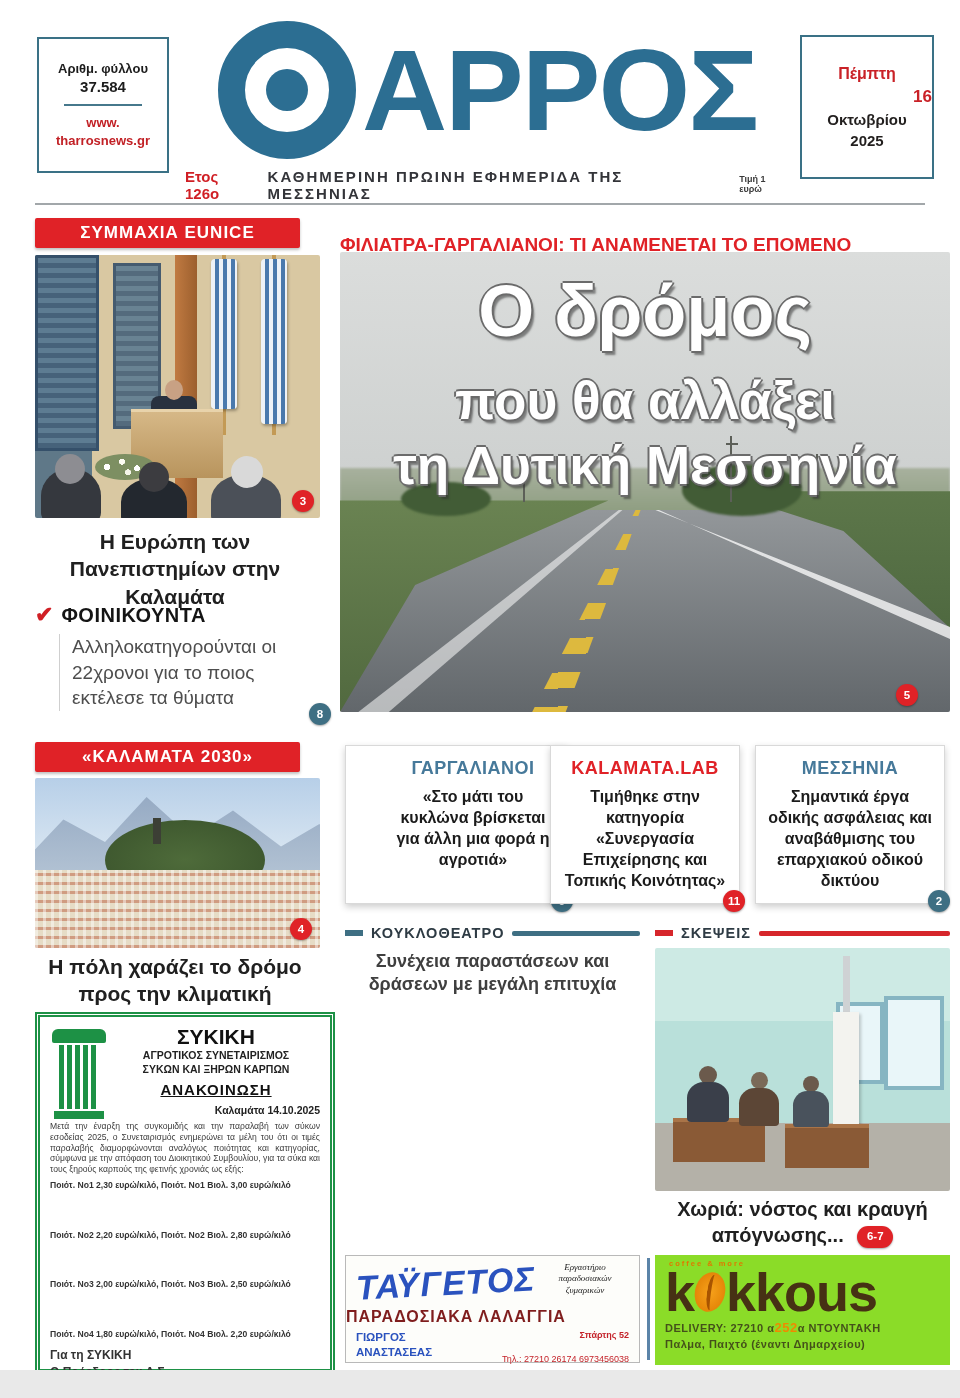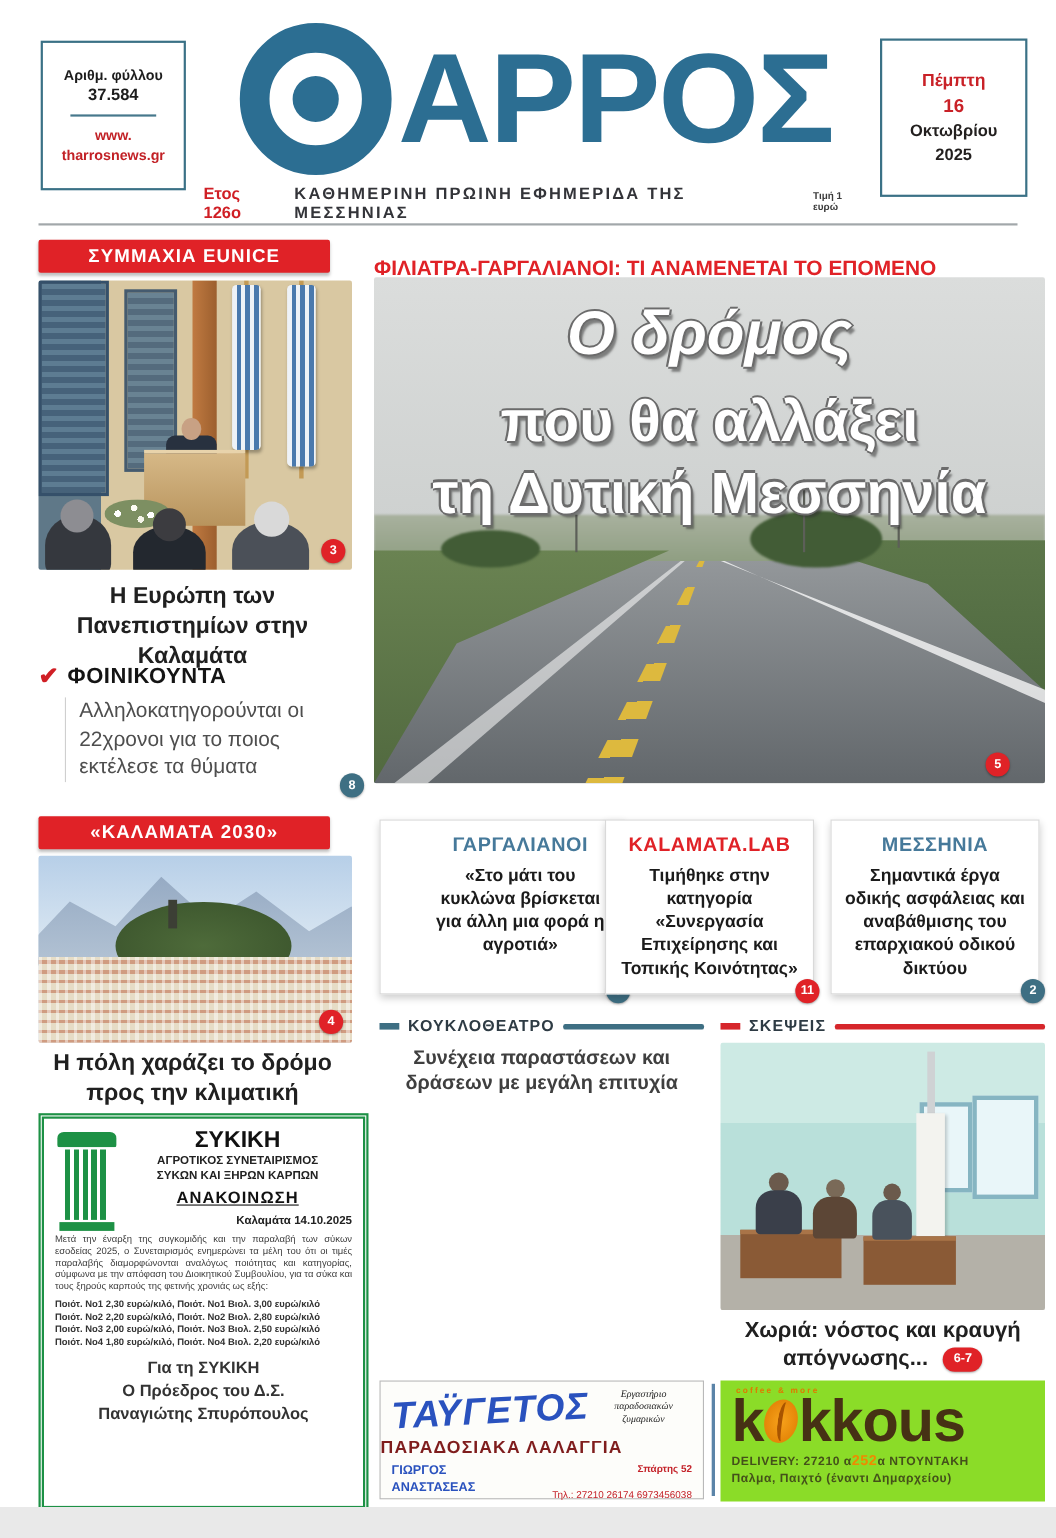--- a/index.html
+++ b/index.html
@@ -18,21 +18,21 @@
   .theta{width:138px;height:138px;border:27px solid #2c6e92;border-radius:50%;position:relative;box-sizing:border-box;flex:0 0 auto;}
   .theta::after{content:"";position:absolute;left:50%;top:50%;width:42px;height:42px;margin:-21px 0 0 -21px;
                 background:#2c6e92;border-radius:50%;}
   .logo-text{font-size:118px;font-weight:800;color:#2c6e92;letter-spacing:-2px;line-height:1;transform:scaleY(.98);}
   .logo-sub{left:185px;top:168px;width:605px;display:flex;align-items:baseline;justify-content:center;gap:12px;}
   .era{color:#d01f25;font-weight:800;font-size:15px;}
   .tagline{color:#333439;font-weight:800;font-size:15px;letter-spacing:2px;}
   .price{color:#3a3a3a;font-weight:700;font-size:9px;}
   .date-box{left:800px;top:35px;width:130px;height:140px;gap:4px;}
   .date-day-name,.date-day{color:#c92127;font-weight:800;}
-  .date-day-name{font-size:16px;} .date-day{font-size:17px;}
+  .date-day-name{font-size:16px;} .date-day{font-size:17px;text-align:right;}
   .date-month,.date-year{color:#221f1e;font-weight:800;font-size:15px;}
   .head-rule{left:35px;top:203px;width:890px;height:2px;background:#a2a7aa;}
   
   .red-tag{background:#e02227;color:#fff;font-weight:800;font-size:17px;letter-spacing:1px;
            display:flex;align-items:center;justify-content:center;border-radius:2px;
            box-shadow:0 2px 3px rgba(0,0,0,.25);}
   .tag-eunice{left:35px;top:218px;width:265px;height:30px;}
   .kicker{left:340px;top:234px;width:610px;text-align:left;color:#e02227;font-weight:800;font-size:19px;}
   
   .badge{width:22px;height:22px;border-radius:50%;color:#fff;font-size:11.5px;font-weight:800;
@@ -84,21 +84,21 @@
   .road-centerline{position:absolute;left:0;top:56%;width:100%;height:44%;
       clip-path:polygon(48.5% 0,49.3% 0,37% 100%,31.5% 100%);
       background:repeating-linear-gradient(178deg,#ddb93e 0 16px,rgba(0,0,0,0) 16px 34px);}
   .road-edge-r{position:absolute;left:0;top:56%;width:100%;height:44%;
       clip-path:polygon(51.5% 0,52.1% 0,100% 64%,100% 58%);background:rgba(255,255,255,.75);}
   .road-edge-l{position:absolute;left:0;top:56%;width:100%;height:44%;
       clip-path:polygon(45.8% 0,46.4% 0,8% 100%,3% 100%);background:rgba(255,255,255,.55);}
   .pole{position:absolute;background:#5c5f58;}
   .headline{position:absolute;left:0;top:22px;width:100%;text-align:center;color:#fff;font-weight:800;
             text-shadow:-2px 0 0 #6b6b6b,2px 0 0 #6b6b6b,0 -2px 0 #6b6b6b,0 2px 0 #6b6b6b,3px 4px 2px rgba(50,50,50,.55);}
-  .hl1{font-size:56px;line-height:1.05;font-style:italic;}
+  .hl1{font-size:72px;line-height:1.05;}
   .hl2{font-size:53px;line-height:1.25;margin-top:18px;}
   .hl3{font-size:53px;line-height:1.2;}
   
   .cafe{left:655px;top:948px;width:295px;height:243px;background:linear-gradient(#cdeae4 0 30%,#b9e0da 30% 72%,#b4b1a8 72%);}
   .cafe-win{position:absolute;background:#e9f6f9;border:4px solid #86b5c2;}
   .cafe-col{position:absolute;left:178px;top:64px;width:26px;height:112px;background:#f3f3ef;box-shadow:2px 2px 3px rgba(0,0,0,.2);}
   .cafe-pipe{position:absolute;left:188px;top:8px;width:7px;height:60px;background:#cfd2d4;}
   .table{position:absolute;background:#8a5a36;border-top:4px solid #a97448;}
   .person-h{position:absolute;border-radius:50%;}
   .person-b{position:absolute;border-radius:40% 40% 10% 10%;}
@@ -139,22 +139,22 @@
   .col-cap{height:14px;border-radius:6px 6px 2px 2px;background:
       radial-gradient(circle 7px at 10% 50%,#1d9145 60%,transparent 61%),
       radial-gradient(circle 7px at 90% 50%,#1d9145 60%,transparent 61%),#1d9145;}
   .col-shaft{height:64px;margin:2px 7px 0;background:repeating-linear-gradient(90deg,#1d9145 0 5px,#fff 5px 8px);}
   .col-base{height:8px;margin:2px 2px 0;background:#1d9145;}
   .syk-title{margin-left:62px;text-align:center;font-size:21px;font-weight:800;color:#111;}
   .syk-sub{margin-left:62px;text-align:center;font-size:10.5px;font-weight:700;color:#222;line-height:1.3;}
   .syk-heading{margin-left:62px;text-align:center;font-size:15px;font-weight:800;text-decoration:underline;color:#111;margin-top:5px;letter-spacing:1px;}
   .syk-date{text-align:right;font-size:10.5px;font-weight:800;color:#222;margin-top:6px;}
   .syk-para{font-size:8.6px;color:#3c3c3c;text-align:justify;line-height:1.25;margin-top:5px;}
-  .syk-price{font-size:8.6px;color:#333;font-weight:700;line-height:1.35;}
-  .syk-sig{text-align:center;font-size:15px;font-weight:700;color:#333;line-height:1.4;}
+  .syk-price{font-size:8.6px;color:#333;font-weight:700;line-height:1.35;margin-top:38px;}
+  .syk-sig{text-align:left;font-size:12px;font-weight:700;color:#333;line-height:1.4;}
   .tayg{left:345px;top:1255px;width:295px;height:108px;background:#fdfdfa;border:1px solid #b9b9b9;box-sizing:border-box;}
   .tayg-name{position:absolute;left:10px;top:8px;font-size:34px;font-weight:800;font-style:italic;color:#2a52be;transform:rotate(-3deg);letter-spacing:1px;}
   .tayg-side{position:absolute;right:8px;top:6px;width:92px;font-size:9px;font-style:italic;color:#222;line-height:1.25;text-align:center;font-family:"Liberation Serif",serif;}
   .tayg-product{position:absolute;left:0;top:52px;width:100%;text-align:left;font-size:16px;font-weight:800;color:#7f1d1d;letter-spacing:1px;}
   .tayg-owner{position:absolute;left:10px;top:74px;font-size:11.5px;font-weight:800;color:#2a52be;line-height:1.3;}
   .tayg-addr{position:absolute;right:10px;top:74px;font-size:9px;font-weight:800;color:#c4232a;text-align:right;}
   .tayg-phone{position:absolute;right:10px;top:98px;font-size:9px;font-weight:400;color:#c4232a;}
   .ad-divider{left:647px;top:1258px;width:3px;height:102px;background:#5b84a8;}
   .kokkous{left:655px;top:1255px;width:295px;height:110px;background:#8bdc28;box-sizing:border-box;padding:4px 10px;}
   .kok-tag{font-size:7.5px;font-weight:700;color:#e07800;letter-spacing:2px;margin-left:4px;}

